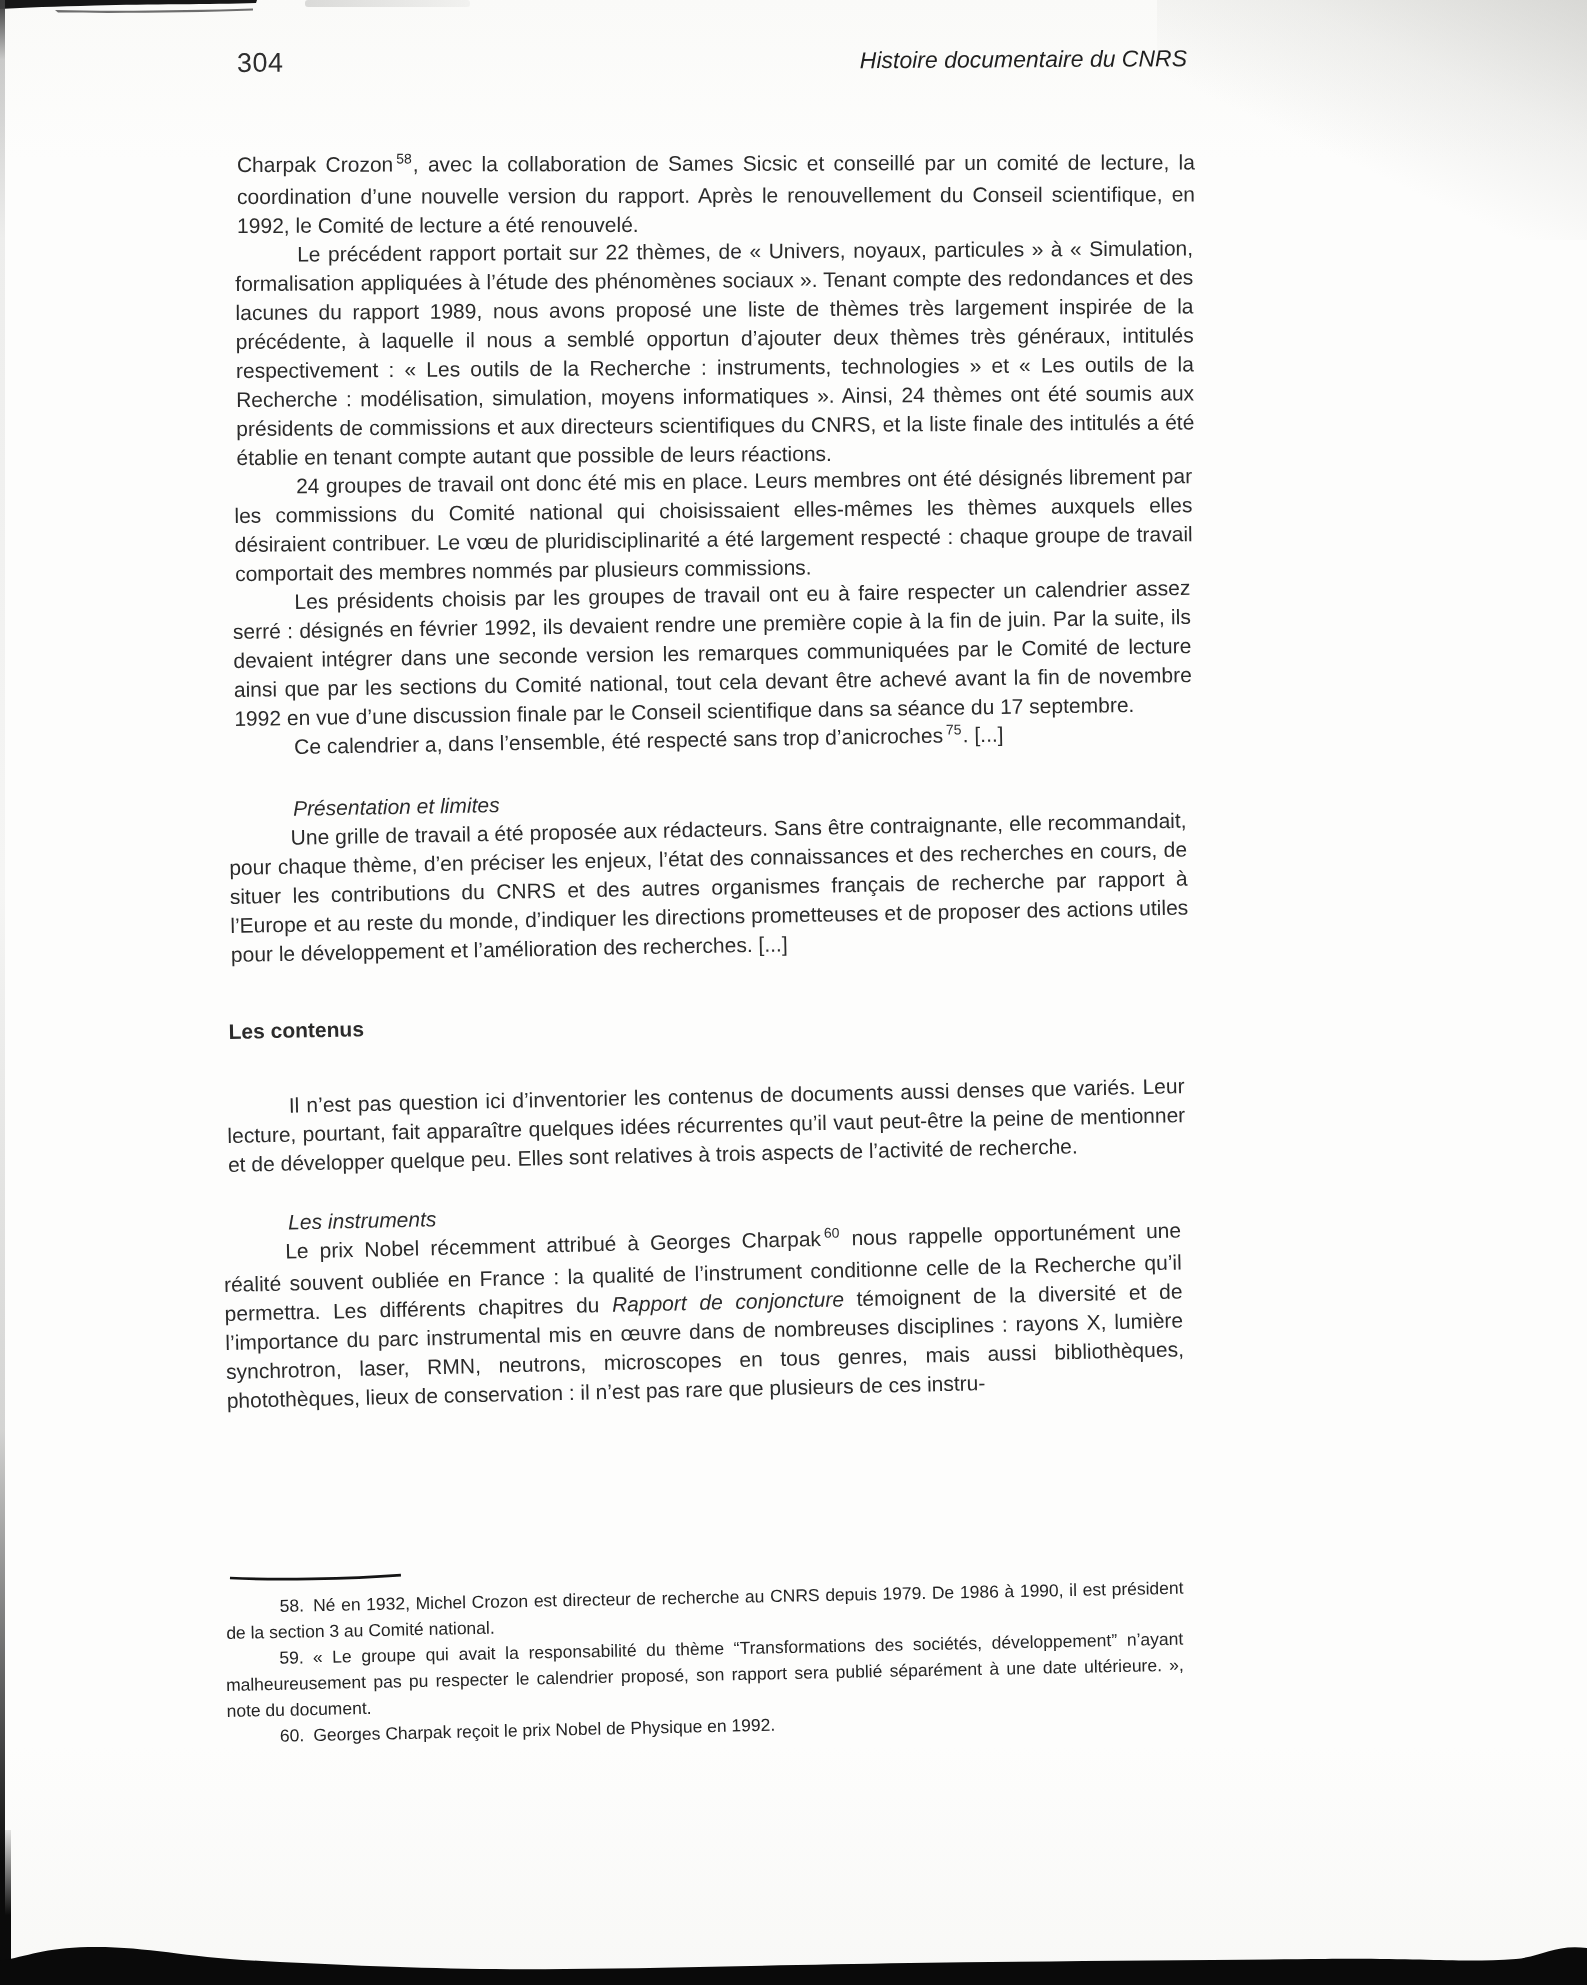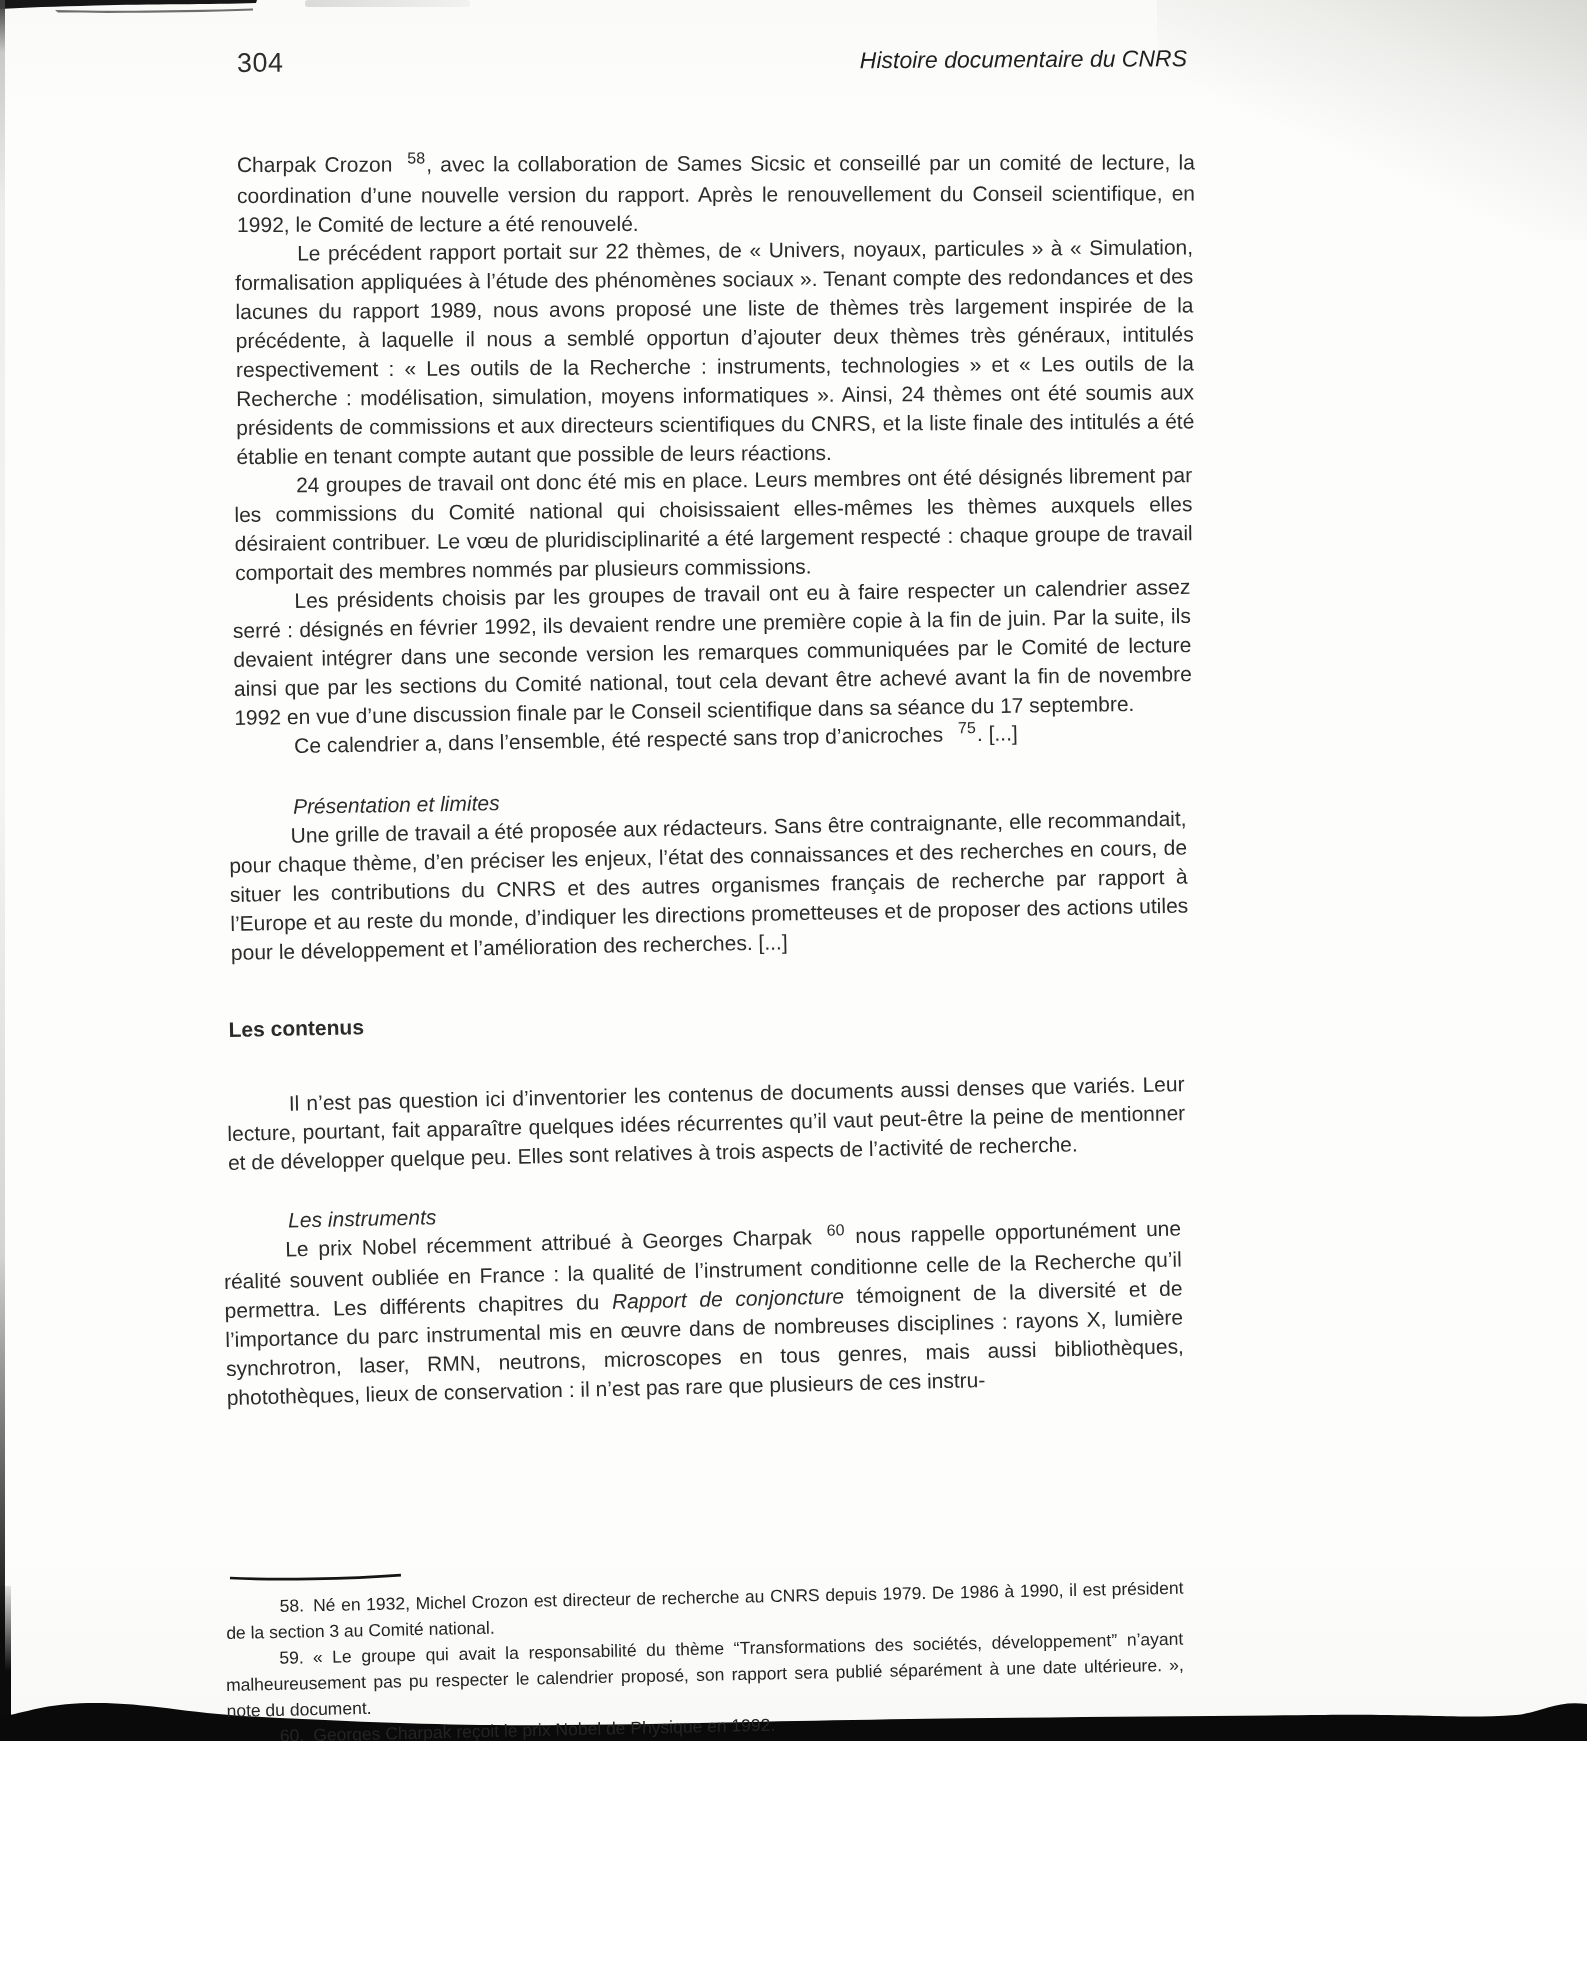--- a/index.html
+++ b/index.html
@@ -1,17 +1,17 @@
 <!DOCTYPE html>
 <html lang="fr"><head>
 <meta charset="utf-8">
 <style>
   html,body{margin:0;padding:0;background:#ffffff;}
   .page{
-    position:relative; width:1587px; height:1741px; overflow:hidden;
+    position:relative; width:1587px; height:1985px; overflow:hidden;
     background:linear-gradient(180deg,#fafaf8 0%,#fdfdfc 8%,#fdfdfc 88%,#f8f8f6 100%);
     font-family:"Liberation Sans", sans-serif; color:#2b2b2b;
   }
   
   .corner-shade{position:absolute; right:0; top:0; width:430px; height:240px;
     background:linear-gradient(205deg, rgba(188,188,184,.55) 0%, rgba(198,198,194,.25) 32%, rgba(198,198,194,0) 62%);}
   .top-edge-svg{position:absolute; left:0; top:0;}
   .top-smudge{position:absolute; left:305px; top:0; width:165px; height:7px; border-radius:3px;
     background:linear-gradient(90deg, rgba(150,150,148,.32), rgba(180,180,178,.12));}
   .left-edge{position:absolute; left:0; top:0; width:5px; height:100%;
@@ -25,21 +25,21 @@
     display:flex; justify-content:space-between; align-items:baseline; transform:rotate(-0.35deg); transform-origin:0 50%;}
   .page-number{font-size:27px; letter-spacing:.5px; color:#2e2e2e;}
   .running-title{font-style:italic; font-size:23px; color:#1f1f1f;}
   
   .body-text{position:absolute; left:229px; top:150px; width:958px;
     font-size:21px; line-height:29px; text-align:justify;}
   .blk{margin:0; transform-origin:0 50%;}
   .ind{text-indent:62px;}
   .heading-italic{font-style:italic; margin-top:30px; text-align:left;}
   .heading-bold{font-weight:bold; margin-top:48px; margin-bottom:46px; text-align:left;}
-  sup{font-size:16px; vertical-align:baseline; position:relative; top:-8px; margin:0 1px 0 15px;}
+  sup{font-size:14px; vertical-align:baseline; position:relative; top:-8px; margin:0 1px 0 3px;}
   
   .footnotes{position:absolute; left:226px; top:1576px; width:958px;
     font-size:17.5px; line-height:26px; text-align:justify; color:#242424;}
   .fn-rule{display:block; margin:0 0 10px 2px; transform:rotate(-1.6deg); transform-origin:0 50%;}
   .fnote{margin:0; text-indent:54px; transform-origin:0 50%;}
   .fnum{padding-right:9px;}
 </style>
 </head>
 <body>
 

